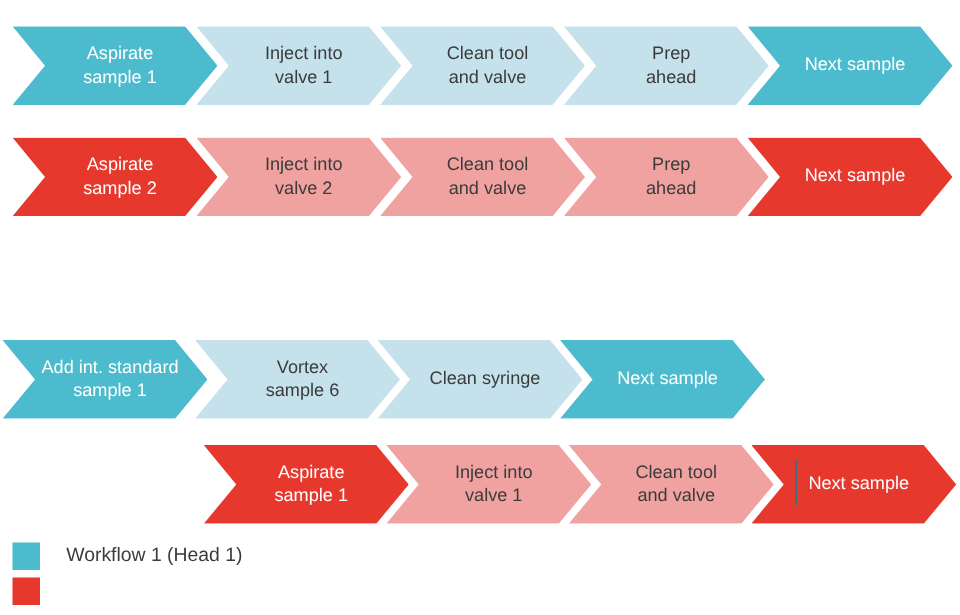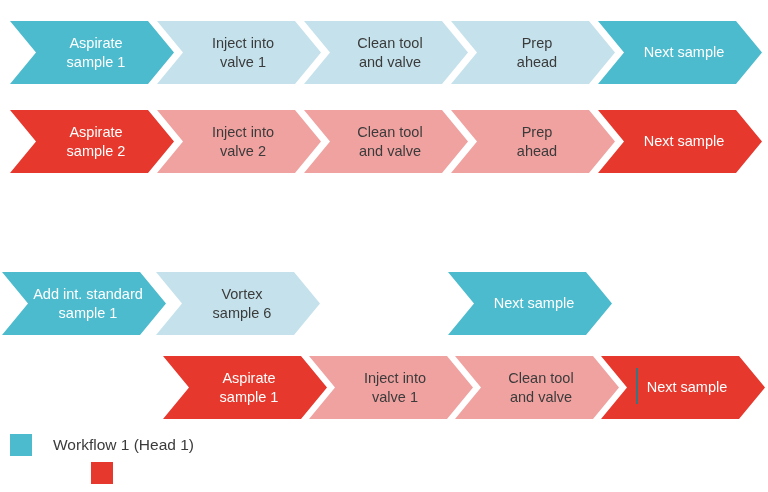--- a/index.html
+++ b/index.html
@@ -56,21 +56,20 @@
   .legend {
     position: absolute;
     left: 10px;
     top: 434px;
   }
   .legend-item {
     display: flex;
     align-items: center;
     height: 22px;
     margin-bottom: 6px;
-    justify-content: center;
   }
   .swatch {
     width: 22px;
     height: 22px;
     display: inline-block;
     flex: 0 0 22px;
   }
   .swatch.teal { background: var(--teal-dark, #4cbbcd); }
   .swatch.red  { background: var(--red-dark, #e6382d); }
   .legend-label {
@@ -131,20 +130,23 @@
 
   <div class="row" style="top:272px">
     <div class="arrow teal-dark" style="left:2px">
         <span class="lbl">Add int. standard
 sample 1</span>
       </div>
     <div class="arrow teal-light" style="left:156px">
         <span class="lbl">Vortex
 sample 6</span>
       </div>
+    <div class="arrow teal-light" style="left:302px">
+        <span class="lbl">Clean syringe</span>
+      </div>
     <div class="arrow teal-dark" style="left:448px">
         <span class="lbl">Next sample</span>
       </div>
   </div>
 
   <div class="row" style="top:356px">
     <div class="arrow red-dark" style="left:163px">
         <span class="lbl">Aspirate
 sample 1</span>
       </div>

